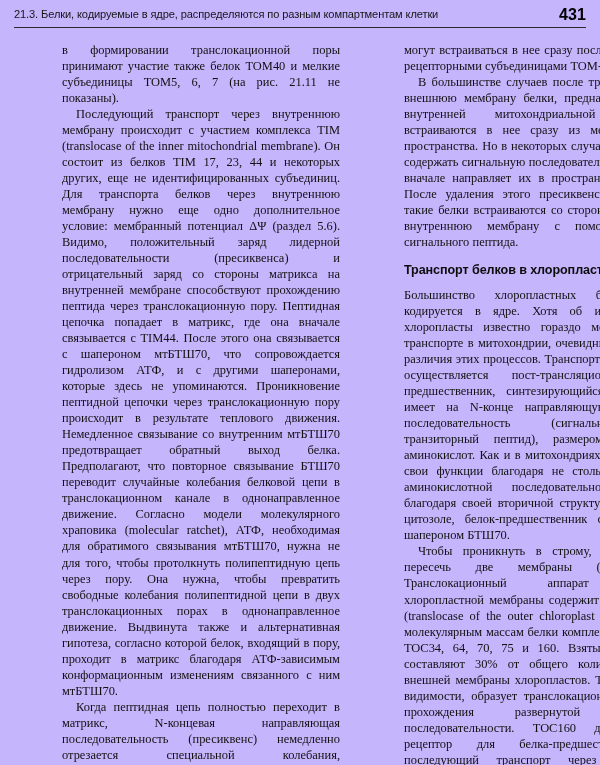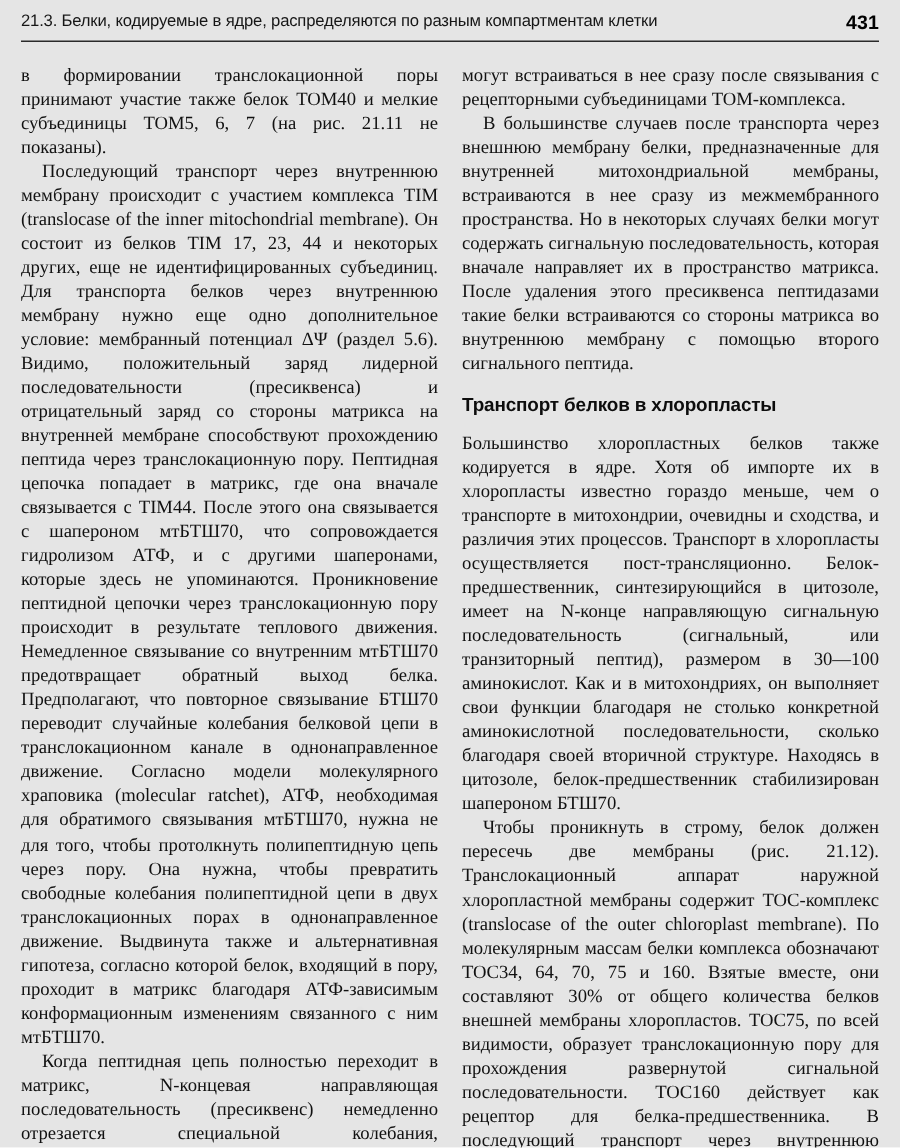--- a/index.html
+++ b/index.html
@@ -15,21 +15,21 @@
     font-family: "Liberation Serif", "DejaVu Serif", serif;
     color: #111111;
     -webkit-font-smoothing: antialiased;
   }
   .page {
     position: relative;
     width: 600px;
     height: 765px;
     box-sizing: border-box;
     padding: 12px;
-    background: #e5e5e5;
+    background: #c4b5fd;
   }
 
   
   .running-head {
     position: absolute;
     top: 8px;
     left: 14px;
     right: 14px;
     height: 22px;
     display: flex;
@@ -38,21 +38,21 @@
     font-family: "Liberation Sans", "DejaVu Sans", sans-serif;
   }
   .running-head-title {
     font-size: 11.1px;
     line-height: 13px;
     letter-spacing: -0.12px;
     color: #161616;
     white-space: nowrap;
   }
   .running-head-folio {
-    font-size: 13px;
+    font-size: 16px;
     line-height: 13px;
     font-weight: bold;
     color: #000000;
     letter-spacing: 0.1px;
     text-align: right;
   }
   .head-rule {
     position: absolute;
     top: 27px;
     left: 14px;
@@ -67,20 +67,21 @@
     top: 42px;
     left: 14px;
     width: 572px;
     height: 716px;
     display: flex;
     gap: 16px;
   }
   .col {
     width: 278px;
     flex: 0 0 278px;
+    margin-left: 48px;
   }
 
   p.body {
     margin: 0;
     font-size: 12.45px;
     line-height: 16.02px;
     text-align: justify;
     text-justify: inter-word;
     text-indent: 0;
     hyphens: manual;

